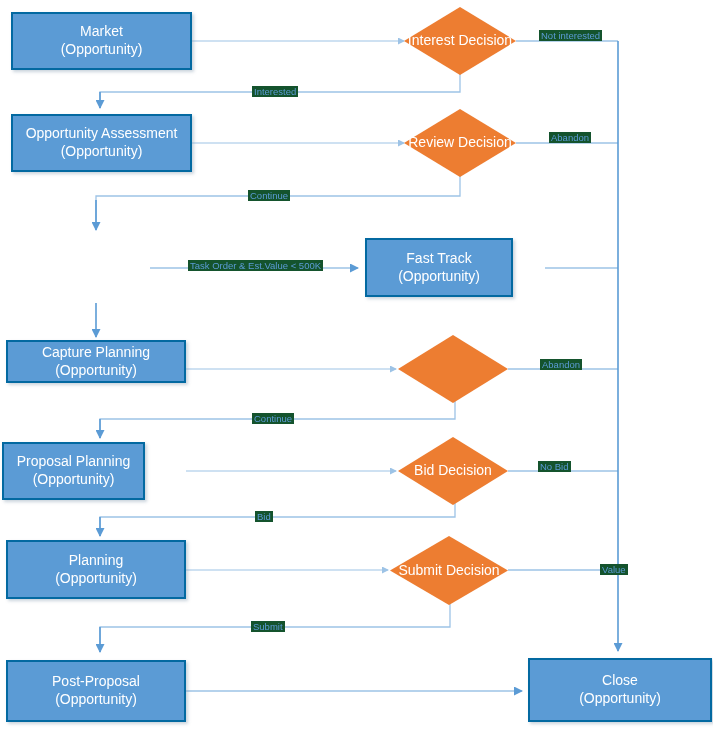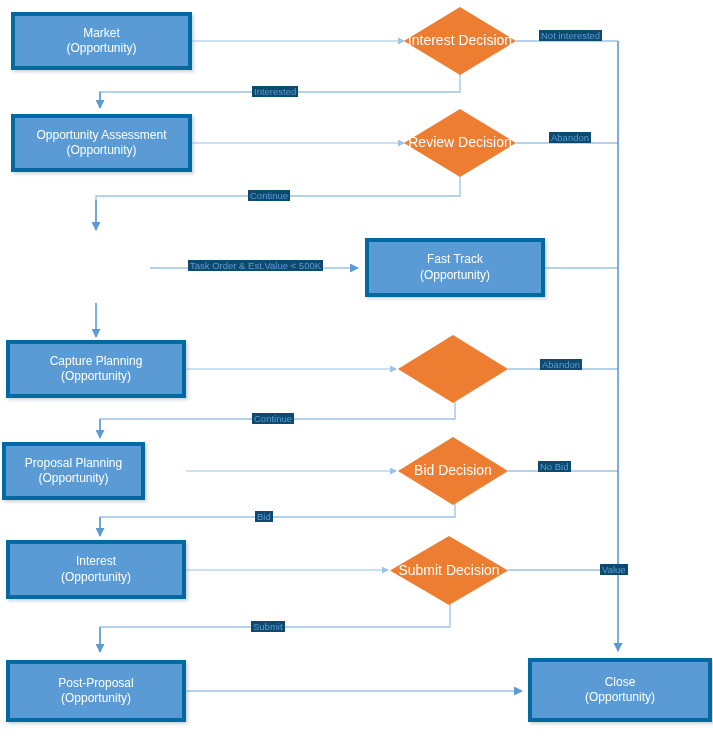--- a/index.html
+++ b/index.html
@@ -32,23 +32,23 @@
     align-items: center;
     justify-content: center;
     text-align: center;
     color: #ffffff;
     line-height: 1.28;
     box-sizing: border-box;
     z-index: 3;
   }
   .process {
     background: #5B9BD5;
-    border: 4px solid #0369a1;
+    border: 2px solid #0369a1;
     box-shadow: 2px 2px 3px rgba(140,160,180,0.45);
-    font-size: 12px;
+    font-size: 14px;
   }
   .process .l1 { display: block; }
   .process .l2 { display: block; }
   .decision {
     background: transparent;
     font-size: 14px;
     pointer-events: none;
   }
   .decision .dia {
     position: absolute;
@@ -65,21 +65,21 @@
     z-index: 2;
     width: 104%;
     padding: 0 2px;
     box-sizing: border-box;
     white-space: pre-line;
   }
   .edgelabel {
     position: absolute;
     font-size: 9.5px;
     color: #5B9BD5;
-    background: #0c4a6e;
+    background: #14532d;
     padding: 0 2px;
     white-space: nowrap;
     z-index: 4;
     line-height: 11px;
   }
 </style>
 </head>
 <body>
 
 <div id="canvas">
@@ -149,46 +149,46 @@
     <span class="l1">Opportunity Assessment</span>
     <span class="l2">(Opportunity)</span>
   </div>
 
   <div class="node decision" style="left:404px; top:109px; width:112px; height:68px;">
     <span class="dia"></span>
     <span class="dlabel">Review Decision</span>
   </div>
 
 
-  <div class="node process" style="left:365px; top:238px; width:180px; height:59px;">
+  <div class="node process" style="left:365px; top:238px; width:148px; height:59px;">
     <span class="l1">Fast Track</span>
     <span class="l2">(Opportunity)</span>
   </div>
 
-  <div class="node process" style="left:6px; top:340px; width:180px; height:58px;">
+  <div class="node process" style="left:6px; top:340px; width:180px; height:43px;">
     <span class="l1">Capture Planning</span>
     <span class="l2">(Opportunity)</span>
   </div>
 
   <div class="node decision" style="left:398px; top:335px; width:110px; height:68px;">
     <span class="dia"></span>
   </div>
 
   <div class="node process" style="left:2px; top:442px; width:143px; height:58px;">
     <span class="l1">Proposal Planning</span>
     <span class="l2">(Opportunity)</span>
   </div>
 
   <div class="node decision" style="left:398px; top:437px; width:110px; height:68px;align-items:center;">
     <span class="dia"></span>
     <span class="dlabel">Bid Decision</span>
   </div>
 
   <div class="node process" style="left:6px; top:540px; width:180px; height:59px;">
-    <span class="l1">Interest</span>
+    <span class="l1">Planning</span>
     <span class="l2">(Opportunity)</span>
   </div>
 
   <div class="node decision" style="left:390px; top:536px; width:118px; height:69px;align-items:center;">
     <span class="dia"></span>
     <span class="dlabel">Submit Decision</span>
   </div>
 
   <div class="node process" style="left:6px; top:660px; width:180px; height:62px;text-align:center;">
     <span class="l1">Post-Proposal</span>

